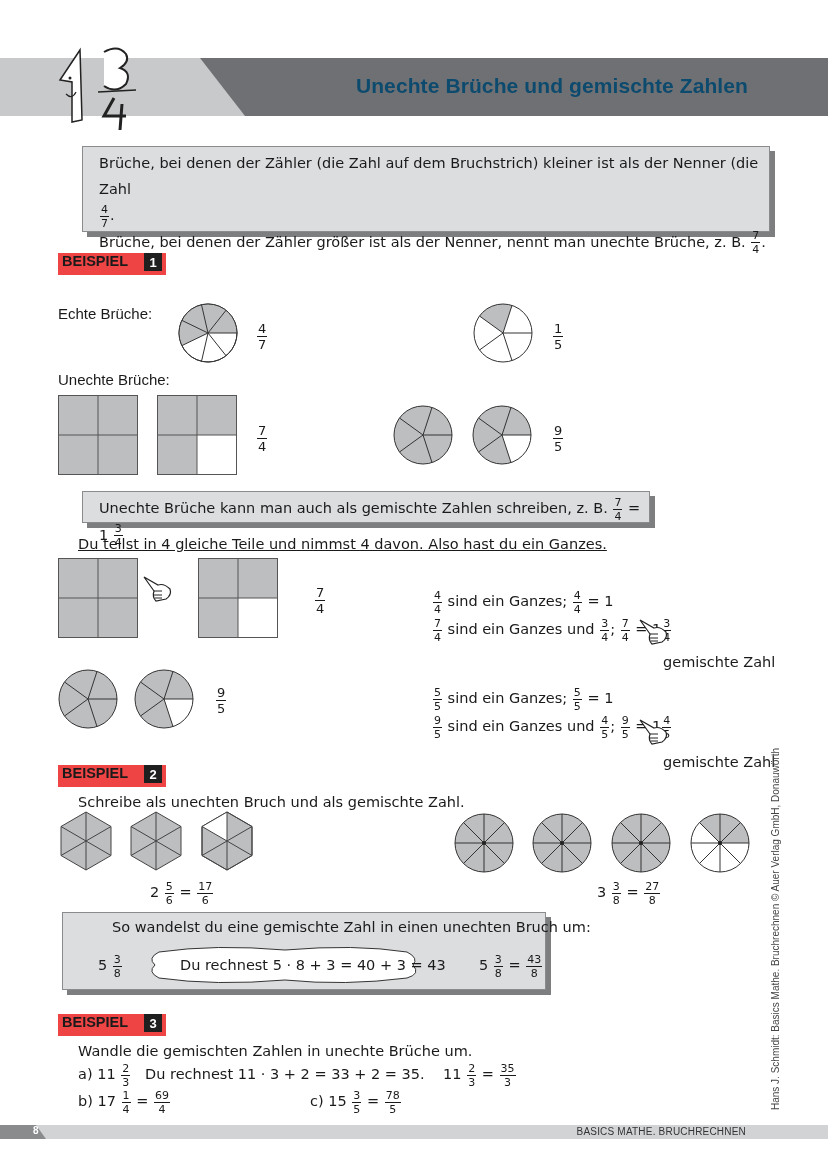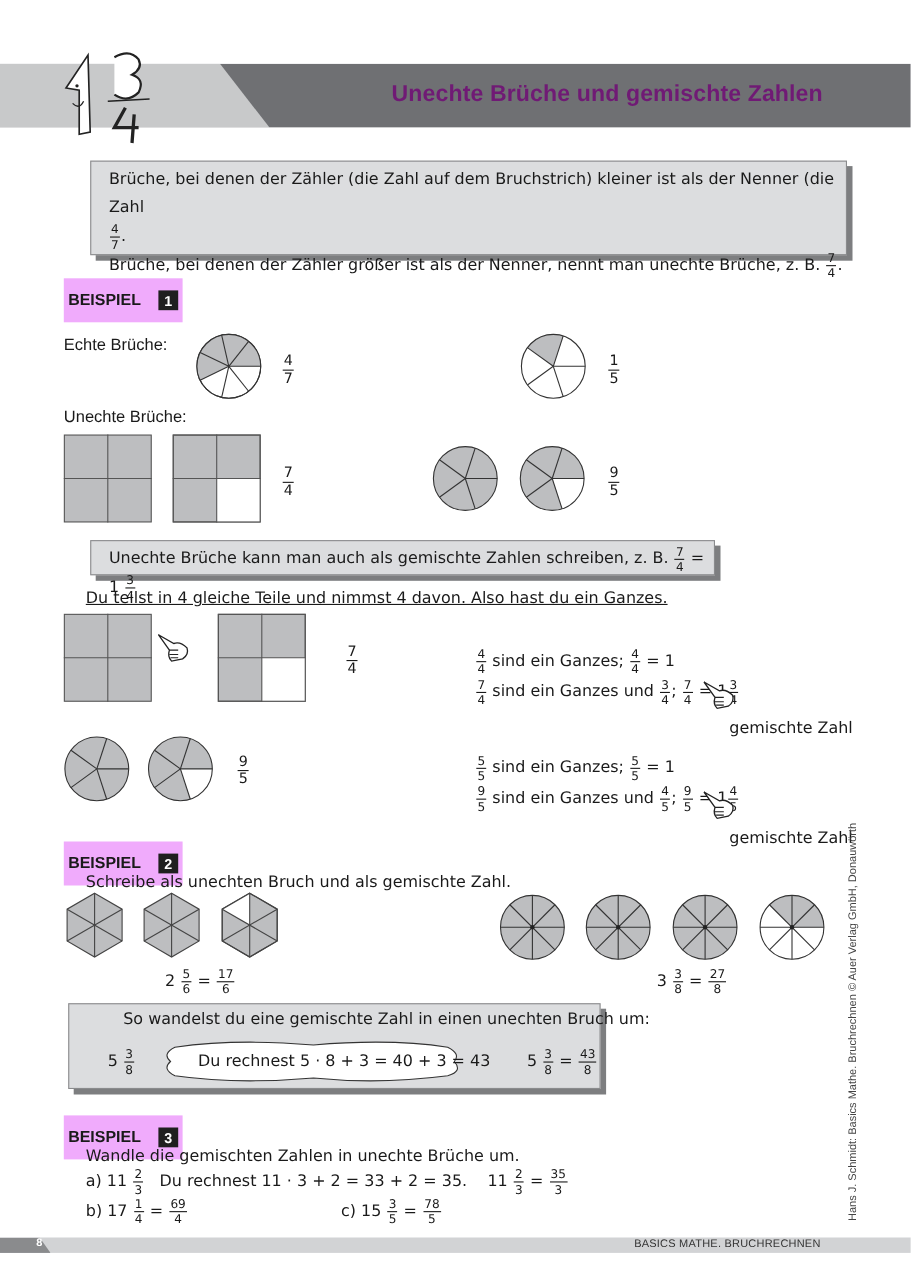--- a/index.html
+++ b/index.html
@@ -4,31 +4,31 @@
 <style>
   html, body { margin: 0; padding: 0; background: #ffffff; }
   body { width: 828px; height: 1171px; position: relative; overflow: hidden;
          font-family: "DejaVu Sans", "Liberation Sans", sans-serif; color: #1a1a1a; }
   .abs { position: absolute; }
   
   .hdr-light { left: 0; top: 58px; width: 828px; height: 58px; background: #c8c9ca; }
   .hdr-dark { left: 200px; top: 58px; width: 628px; height: 58px; background: #6f7073;
               clip-path: polygon(0 0, 100% 0, 100% 100%, 45px 100%); }
   .hdr-title { right: 80px; top: 74px; font-family: "Liberation Sans", sans-serif; font-weight: bold;
-               font-size: 21px; color: #701a75; letter-spacing: 0.1px; }
+               font-size: 21px; color: #0c4a6e; letter-spacing: 0.1px; }
   .logo { left: 52px; top: 42px; width: 100px; height: 90px; }
   
   .box { background: #dcdddf; border: 1px solid #8a8b8d; box-shadow: 5px 5px 0 #7d7e80; }
   .txt { font-size: 14.5px; line-height: 26px; margin-left: 20px; }
   .frac { display: inline-flex; flex-direction: column; align-items: center; vertical-align: middle;
           font-size: 11px; line-height: 11px; margin: 0 1px; }
   .frac .n { border-bottom: 1px solid #1a1a1a; padding: 0 1px 1px; }
   .frac .d { padding: 1px 1px 0; }
   .bigfrac { font-size: 13px; line-height: 13px; }
-  .beispiel { background: #f0abfc; height: 40px; display: flex; align-items: center; }
+  .beispiel { background: #ef4444; height: 22px; display: flex; align-items: flex-start; }
   .beispiel .lbl { font-family: "Liberation Sans", sans-serif; font-weight: bold; font-size: 14.5px; padding-left: 4px; width: 82px; }
   .beispiel .num { background: #1f1f1f; color: #fff; font-family: "Liberation Sans", sans-serif; font-weight: bold;
                    font-size: 13px; width: 18px; height: 18px; display: flex; align-items: center; justify-content: center; }
   .sans { font-family: "Liberation Sans", sans-serif; font-size: 15px; }
   svg { overflow: visible; }
   .footer-bar { left: 0; top: 1125px; width: 828px; height: 14px; background: #d2d3d5; }
   .footer-num { left: 0; top: 1125px; width: 46px; height: 14px; background: #8a8b8d;
                 clip-path: polygon(0 0, 36px 0, 46px 100%, 0 100%); }
   .footer-pg { left: 33px; top: 1125px; font-size: 10px; color: #fff; font-weight: bold; font-family: "Liberation Sans", sans-serif; }
   .footer-title { right: 82px; top: 1126px; font-size: 10px; font-family: "Liberation Sans", sans-serif; color: #333; letter-spacing: 0.2px; }

